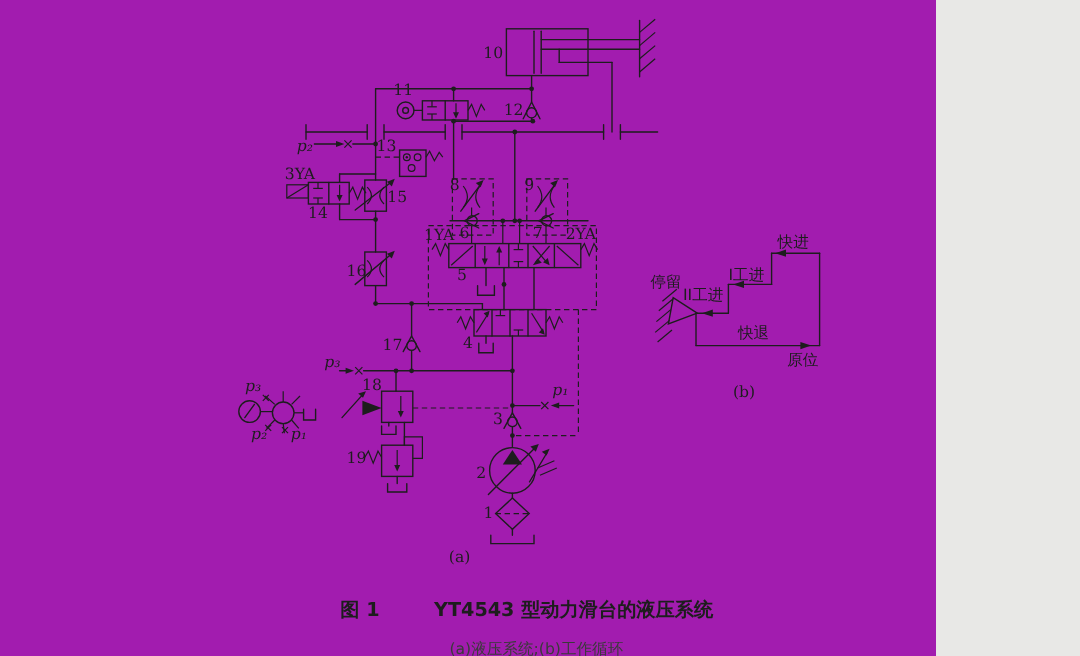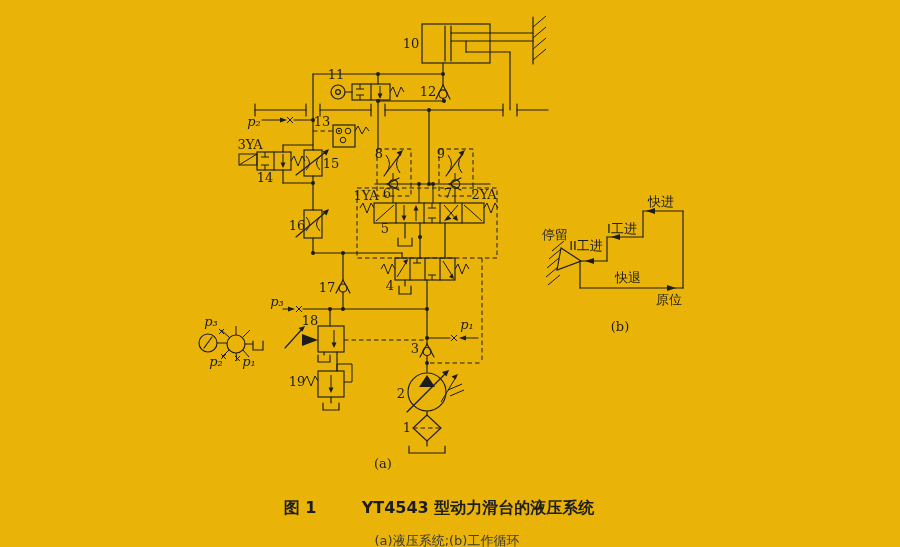--- a/index.html
+++ b/index.html
@@ -1,16 +1,16 @@
 <!DOCTYPE html>
 <html><head>
 <meta charset="utf-8">
 <style>
   html,body{margin:0;padding:0;background:#e8e8e6;}
-  .page{position:relative;width:900px;height:547px;background:#eab308;overflow:hidden;
+  .page{position:relative;width:780px;height:547px;background:#a21caf;overflow:hidden;
         font-family:"DejaVu Serif","Liberation Serif",serif;}
   svg{position:absolute;left:0;top:0;}
   svg text{fill:#1d1d1d;font-family:"DejaVu Serif","Liberation Serif",serif;font-size:13px;}
   svg text.cjk{font-family:"DejaVu Sans","Liberation Sans",sans-serif;font-size:13px;}
   svg text.ptag{font-style:italic;font-size:13px;}
   svg text.cap{font-weight:bold;font-size:16px;}
   svg text.capsub{font-size:13px;fill:#3a3a3a;}
   .ln{stroke:#1d1d1d;stroke-width:1.15;fill:none;stroke-linecap:round;}
   .lnth{stroke:#1d1d1d;stroke-width:1;fill:none;}
   .dash{stroke:#1d1d1d;stroke-width:1;fill:none;stroke-dasharray:4.5 3;}

